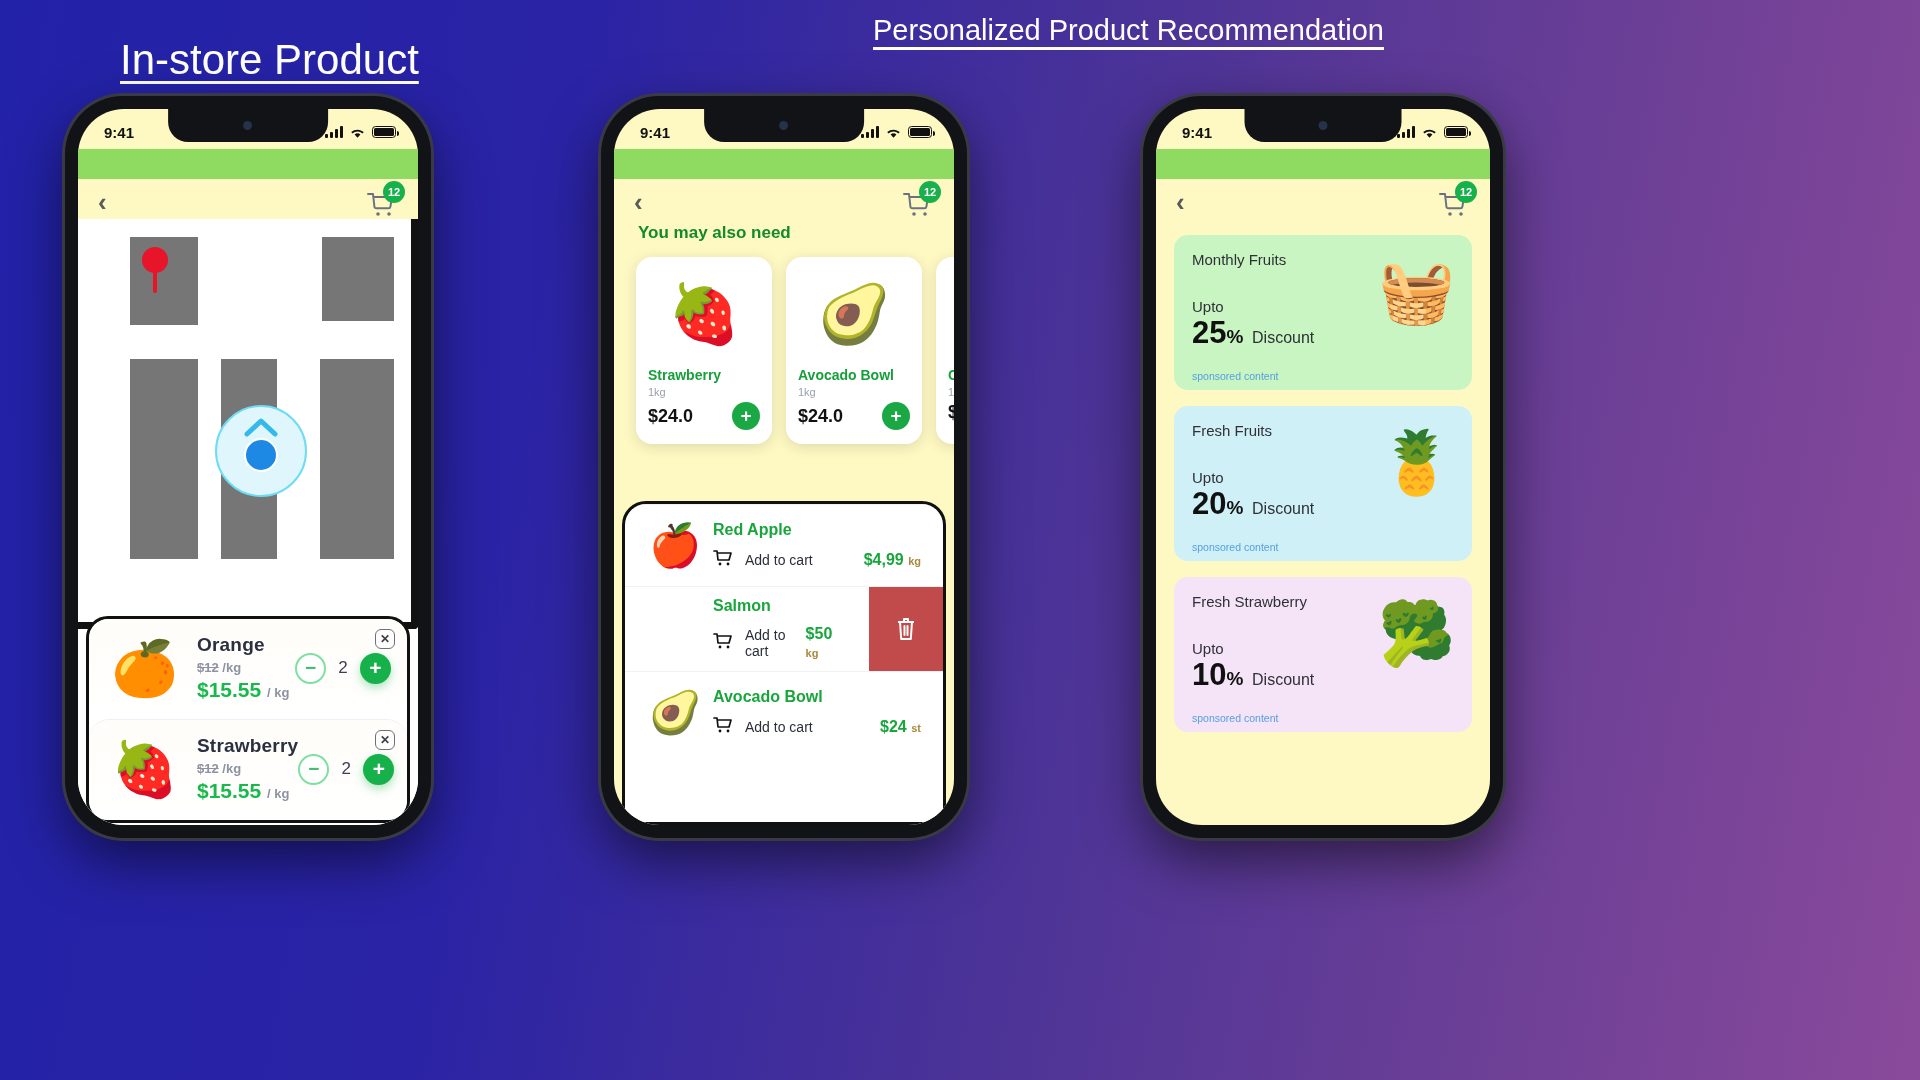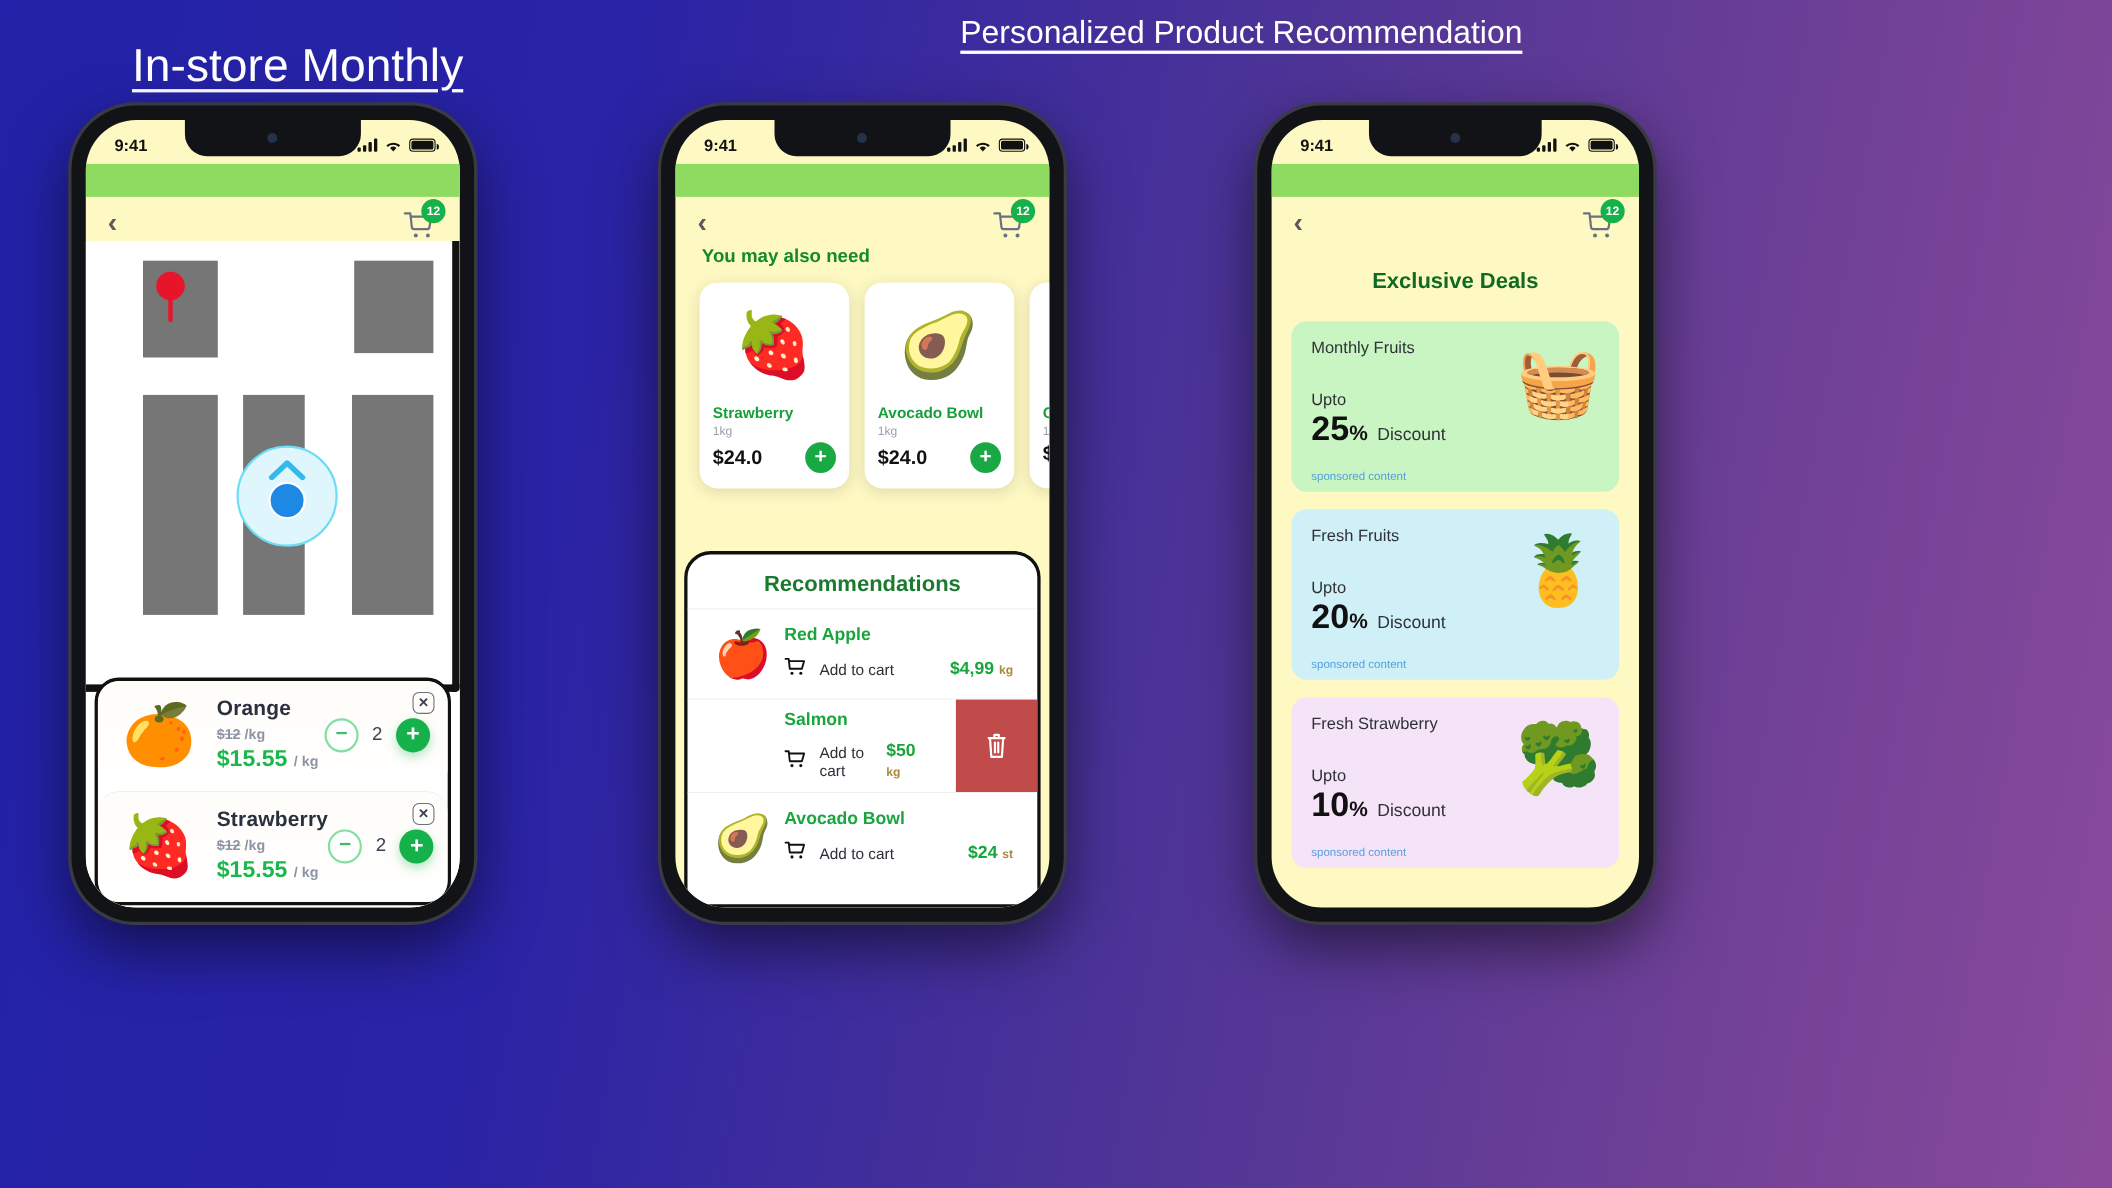--- a/index.html
+++ b/index.html
@@ -191,21 +191,21 @@
   .deal-upto { font-size: 15px; color: #2f3136; margin-top: 30px; }
   .deal-pct { font-size: 31px; font-weight: bold; color: #111; line-height: 1; margin-top: 2px; }
   .deal-pct .pc { font-size: 19px; }
   .deal-pct .dsc { font-size: 16px; font-weight: normal; color: #2f3136; }
   .deal-sponsored { font-size: 10.5px; color: #57a0e0; margin-top: 22px; }
   .deal-art { position: absolute; right: 16px; top: 26px; font-size: 62px; line-height: 1; }
 </style>
 </head>
 <body>
 
-<div class="title" id="title-routing">In-store Monthly</div>
+<div class="title" id="title-routing">In-store Product</div>
 <div class="title" id="title-reco">Personalized Product Recommendation</div>
 
 <div class="phone" id="phone-1">
   <div class="screen">
     <div class="notch">
         <div class="notch-dot"></div>
       </div>
     <div class="statusbar">
       <span>9:41</span>
       <span class="sb-right">
@@ -355,21 +355,20 @@
         <div class="prod-img">🍌</div>
         <div class="prod-name">Org</div>
         <div class="prod-sub">1kg</div>
         <div class="prod-bottom">
           <span class="prod-price">$ 5</span>
         </div>
       </div>
     </div>
 
     <div class="reco-panel">
-      <div class="reco-title">Recommendations</div>
 
       <div class="reco-row">
         <div class="reco-thumb">🍎</div>
         <div class="reco-body">
           <div class="reco-name">Red Apple</div>
           <div class="reco-line">
             <span class="reco-cart-icon">
               <svg width="22" height="18" viewBox="0 0 22 18">
                   <path d="M1 2h3l1 9h11l2-7H5" fill="none" stroke="#111" stroke-width="1.7" stroke-linecap="round" stroke-linejoin="round"></path>
                   <circle cx="7" cy="15" r="1.4" fill="#111"></circle>
@@ -456,21 +455,20 @@
       <span class="cart-wrap">
         <span class="cart-badge">12</span>
         <svg width="34" height="30" viewBox="0 0 34 30">
           <path d="M4 5h5l1.4 12.5a2 2 0 0 0 2 1.8h12a2 2 0 0 0 2-1.7L28 8H10" fill="none" stroke="#6b7180" stroke-width="2" stroke-linecap="round" stroke-linejoin="round"></path>
           <circle cx="14" cy="25" r="1.8" fill="#6b7180"></circle>
             <circle cx="25" cy="25" r="1.8" fill="#6b7180"></circle>
         </svg>
       </span>
     </div>
 
-    <div class="deals-title">Exclusive Deals</div>
 
     <div class="deal-card" style="background:#c9f5c2">
       <div class="deal-name">Monthly Fruits</div>
       <div class="deal-upto">Upto</div>
       <div class="deal-pct"><span>25</span><span class="pc">%</span> <span class="dsc">Discount</span></div>
       <div class="deal-sponsored">sponsored content</div>
       <div class="deal-art">🧺</div>
     </div>
 
     <div class="deal-card" style="background:#cff0f7">

